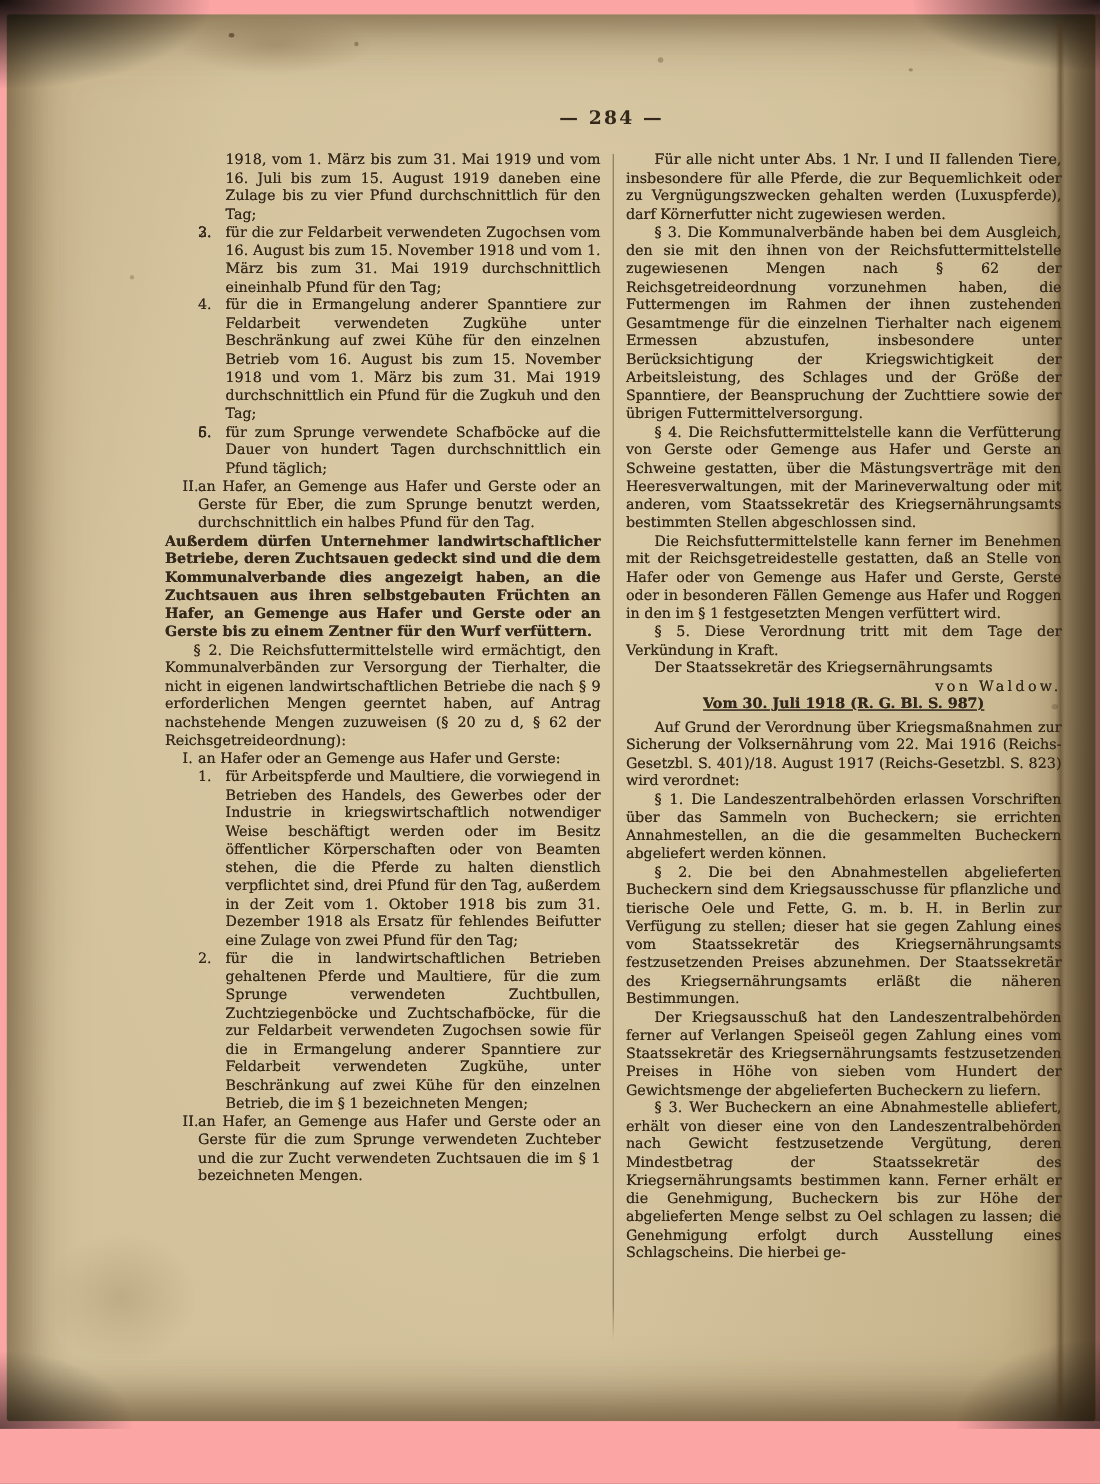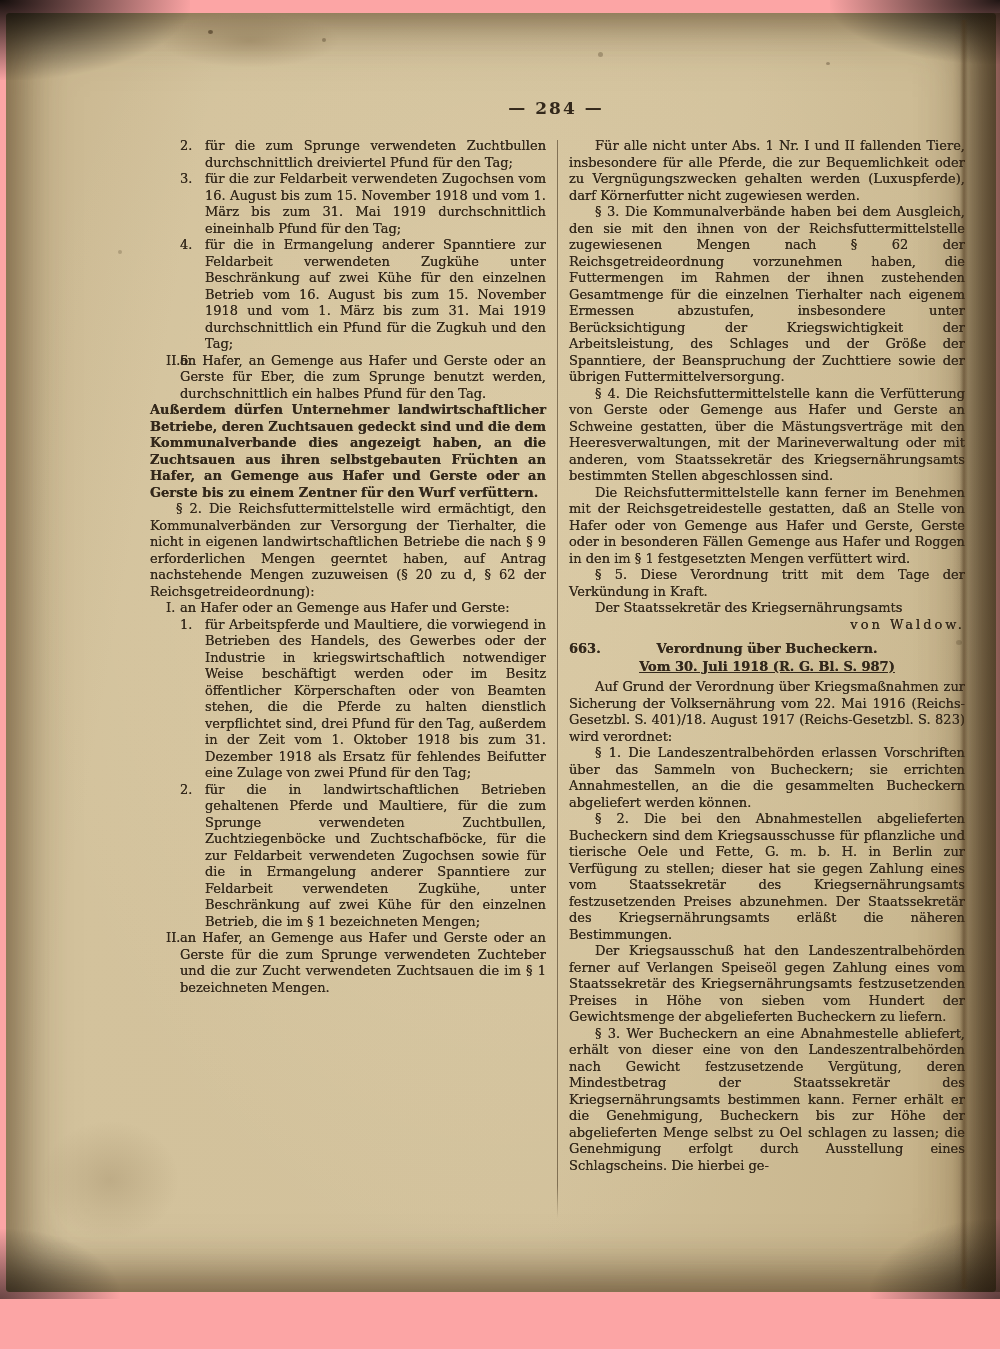--- a/index.html
+++ b/index.html
@@ -103,43 +103,43 @@
   <div class="speck s2"></div>
   <div class="speck s3"></div>
   <div class="speck s4"></div>
   <div class="speck s5"></div>
   <div class="speck s6"></div>
 
   <div class="page-header">— 284 —</div>
 
   <div class="columns">
     <div class="col col-left" id="col-left">
-        <div class="block item1"><span class="marker">2.</span><span class="txt">für die zum Sprunge verwendeten Zuchtbullen durchschnittlich dreiviertel Pfund für den Tag;</span></div>
+        <div class="block cont"><span class="txt">1918, vom 1. März bis zum 31. Mai 1919 und vom 16. Juli bis zum 15. August 1919 daneben eine Zulage bis zu vier Pfund durchschnittlich für den Tag;</span></div>
+        <div class="block item1"><span class="marker">2.</span></div>
         <div class="block item1"><span class="marker">3.</span><span class="txt">für die zur Feldarbeit verwendeten Zugochsen vom 16. August bis zum 15. November 1918 und vom 1. März bis zum 31. Mai 1919 durchschnittlich eineinhalb Pfund für den Tag;</span></div>
         <div class="block item1"><span class="marker">4.</span><span class="txt">für die in Ermangelung anderer Spanntiere zur Feldarbeit verwendeten Zugkühe unter Beschränkung auf zwei Kühe für den einzelnen Betrieb vom 16. August bis zum 15. November 1918 und vom 1. März bis zum 31. Mai 1919 durchschnittlich ein Pfund für die Zugkuh und den Tag;</span></div>
         <div class="block item1"><span class="marker">5.</span></div>
-        <div class="block item1"><span class="marker">6.</span></div>
+        <div class="block item1"><span class="marker">6.</span><span class="txt">für zum Sprunge verwendete Schafböcke auf die Dauer von hundert Tagen durchschnittlich ein Pfund täglich;</span></div>
         <div class="block item0"><span class="marker">II.</span><span class="txt">an Hafer, an Gemenge aus Hafer und Gerste oder an Gerste für Eber, die zum Sprunge benutzt werden, durchschnittlich ein halbes Pfund für den Tag.</span></div>
         <div class="block flush"><span class="txt">Außerdem dürfen Unternehmer landwirtschaftlicher Betriebe, deren Zuchtsauen gedeckt sind und die dem Kommunalverbande dies angezeigt haben, an die Zuchtsauen aus ihren selbstgebauten Früchten an Hafer, an Gemenge aus Hafer und Gerste oder an Gerste bis zu einem Zentner für den Wurf verfüttern.</span></div>
         <div class="block para"><span class="txt">§ 2. Die Reichsfuttermittelstelle wird ermächtigt, den Kommunalverbänden zur Versorgung der Tierhalter, die nicht in eigenen landwirtschaftlichen Betriebe die nach § 9 erforderlichen Mengen geerntet haben, auf Antrag nachstehende Mengen zuzuweisen (§ 20 zu d, § 62 der Reichsgetreideordnung):</span></div>
         <div class="block item0"><span class="marker">I.</span><span class="txt">an Hafer oder an Gemenge aus Hafer und Gerste:</span></div>
         <div class="block item1"><span class="marker">1.</span><span class="txt">für Arbeitspferde und Maultiere, die vorwiegend in Betrieben des Handels, des Gewerbes oder der Industrie in kriegswirtschaftlich notwendiger Weise beschäftigt werden oder im Besitz öffentlicher Körperschaften oder von Beamten stehen, die die Pferde zu halten dienstlich verpflichtet sind, drei Pfund für den Tag, außerdem in der Zeit vom 1. Oktober 1918 bis zum 31. Dezember 1918 als Ersatz für fehlendes Beifutter eine Zulage von zwei Pfund für den Tag;</span></div>
         <div class="block item1"><span class="marker">2.</span><span class="txt">für die in landwirtschaftlichen Betrieben gehaltenen Pferde und Maultiere, für die zum Sprunge verwendeten Zuchtbullen, Zuchtziegenböcke und Zuchtschafböcke, für die zur Feldarbeit verwendeten Zugochsen sowie für die in Ermangelung anderer Spanntiere zur Feldarbeit verwendeten Zugkühe, unter Beschränkung auf zwei Kühe für den einzelnen Betrieb, die im § 1 bezeichneten Mengen;</span></div>
         <div class="block item0"><span class="marker">II.</span><span class="txt">an Hafer, an Gemenge aus Hafer und Gerste oder an Gerste für die zum Sprunge verwendeten Zuchteber und die zur Zucht verwendeten Zuchtsauen die im § 1 bezeichneten Mengen.</span></div>
       </div>
     <div class="col-rule"></div>
     <div class="col col-right" id="col-right">
         <div class="block para"><span class="txt">Für alle nicht unter Abs. 1 Nr. I und II fallenden Tiere, insbesondere für alle Pferde, die zur Bequemlichkeit oder zu Vergnügungszwecken gehalten werden (Luxuspferde), darf Körnerfutter nicht zugewiesen werden.</span></div>
         <div class="block para"><span class="txt">§ 3. Die Kommunalverbände haben bei dem Ausgleich, den sie mit den ihnen von der Reichsfuttermittelstelle zugewiesenen Mengen nach § 62 der Reichsgetreideordnung vorzunehmen haben, die Futtermengen im Rahmen der ihnen zustehenden Gesamtmenge für die einzelnen Tierhalter nach eigenem Ermessen abzustufen, insbesondere unter Berücksichtigung der Kriegswichtigkeit der Arbeitsleistung, des Schlages und der Größe der Spanntiere, der Beanspruchung der Zuchttiere sowie der übrigen Futtermittelversorgung.</span></div>
         <div class="block para"><span class="txt">§ 4. Die Reichsfuttermittelstelle kann die Verfütterung von Gerste oder Gemenge aus Hafer und Gerste an Schweine gestatten, über die Mästungsverträge mit den Heeresverwaltungen, mit der Marineverwaltung oder mit anderen, vom Staatssekretär des Kriegsernährungsamts bestimmten Stellen abgeschlossen sind.</span></div>
         <div class="block para"><span class="txt">Die Reichsfuttermittelstelle kann ferner im Benehmen mit der Reichsgetreidestelle gestatten, daß an Stelle von Hafer oder von Gemenge aus Hafer und Gerste, Gerste oder in besonderen Fällen Gemenge aus Hafer und Roggen in den im § 1 festgesetzten Mengen verfüttert wird.</span></div>
         <div class="block para"><span class="txt">§ 5. Diese Verordnung tritt mit dem Tage der Verkündung in Kraft.</span></div>
         <div class="block para"><span class="txt">Der Staatssekretär des Kriegsernährungsamts</span></div>
         <div class="block center-sig"><span class="txt">von Waldow.</span></div>
-        <div class="block heading"><span class="marker">663.</span><span class="txt">Verordnung über Bucheckern.</span></div>
         <div class="block subtitle"><span class="txt">Vom 30. Juli 1918 (R. G. Bl. S. 987)</span></div>
         <div class="block para"><span class="txt">Auf Grund der Verordnung über Kriegsmaßnahmen zur Sicherung der Volksernährung vom 22. Mai 1916 (Reichs-Gesetzbl. S. 401)/18. August 1917 (Reichs-Gesetzbl. S. 823) wird verordnet:</span></div>
         <div class="block para"><span class="txt">§ 1. Die Landeszentralbehörden erlassen Vorschriften über das Sammeln von Bucheckern; sie errichten Annahmestellen, an die die gesammelten Bucheckern abgeliefert werden können.</span></div>
         <div class="block para"><span class="txt">§ 2. Die bei den Abnahmestellen abgelieferten Bucheckern sind dem Kriegsausschusse für pflanzliche und tierische Oele und Fette, G. m. b. H. in Berlin zur Verfügung zu stellen; dieser hat sie gegen Zahlung eines vom Staatssekretär des Kriegsernährungsamts festzusetzenden Preises abzunehmen. Der Staatssekretär des Kriegsernährungsamts erläßt die näheren Bestimmungen.</span></div>
         <div class="block para"><span class="txt">Der Kriegsausschuß hat den Landeszentralbehörden ferner auf Verlangen Speiseöl gegen Zahlung eines vom Staatssekretär des Kriegsernährungsamts festzusetzenden Preises in Höhe von sieben vom Hundert der Gewichtsmenge der abgelieferten Bucheckern zu liefern.</span></div>
         <div class="block para"><span class="txt">§ 3. Wer Bucheckern an eine Abnahmestelle abliefert, erhält von dieser eine von den Landeszentralbehörden nach Gewicht festzusetzende Vergütung, deren Mindestbetrag der Staatssekretär des Kriegsernährungsamts bestimmen kann. Ferner erhält er die Genehmigung, Bucheckern bis zur Höhe der abgelieferten Menge selbst zu Oel schlagen zu lassen; die Genehmigung erfolgt durch Ausstellung eines Schlagscheins. Die hierbei ge-</span></div>
       </div>
   </div>
 
   <div class="corner corner-tl"></div>

